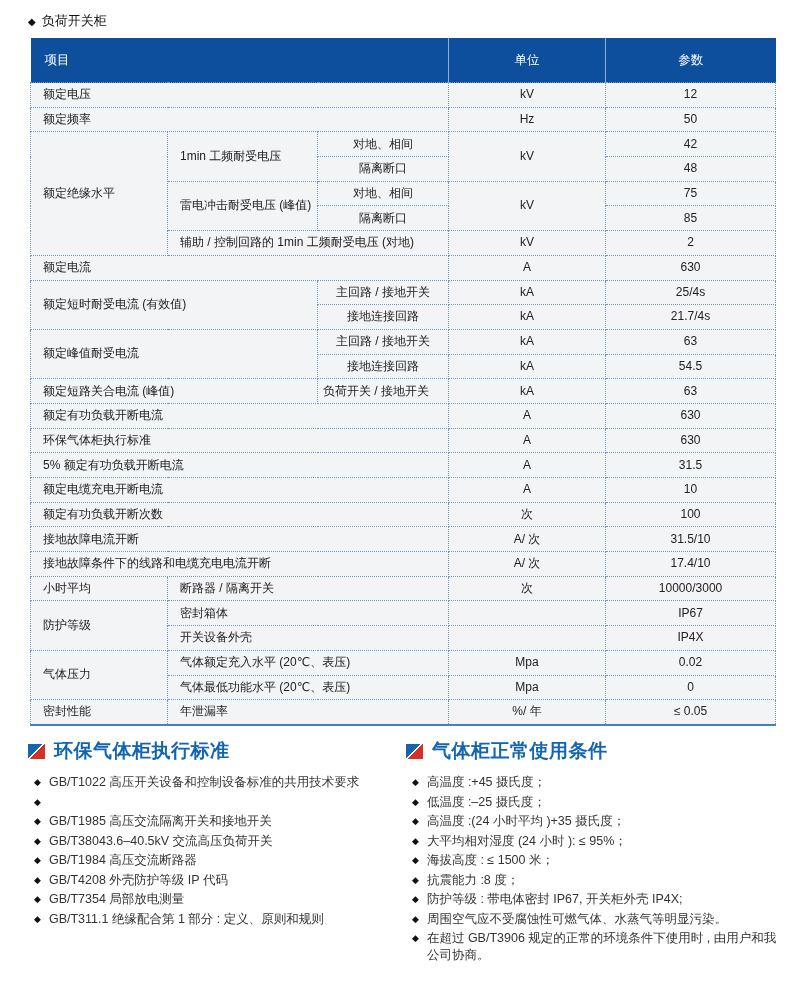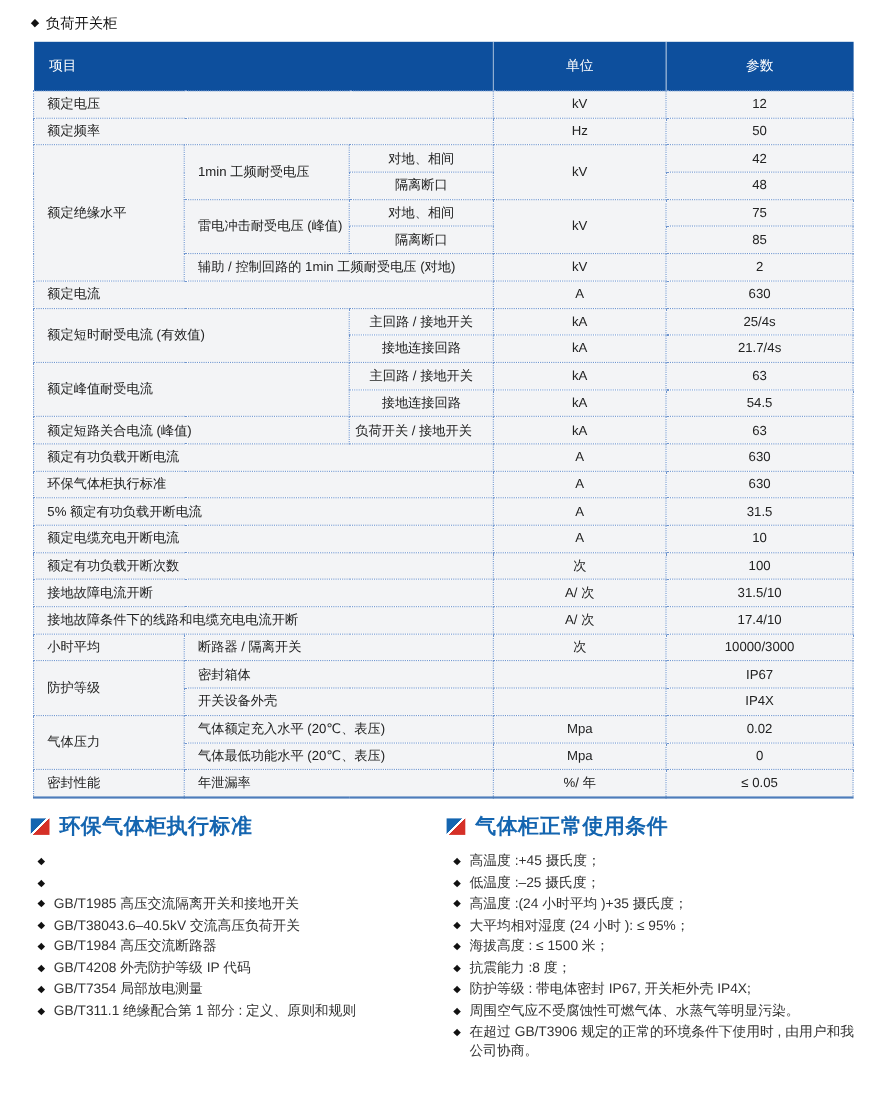--- a/index.html
+++ b/index.html
@@ -217,20 +217,21 @@
 </div>
 
 <div class="section left">
   <div class="sec-head">
     <span class="sec-icon"></span>
     <span class="sec-title">环保气体柜执行标准</span>
   </div>
   <ul class="sec-list">
       <li>
         <span class="dia">◆</span>
+        <span>GB/T1022 高压开关设备和控制设备标准的共用技术要求</span>
       </li>
       <li>
         <span class="dia">◆</span>
       </li>
       <li>
         <span class="dia">◆</span>
         <span>GB/T1985 高压交流隔离开关和接地开关</span>
       </li>
       <li>
         <span class="dia">◆</span>

